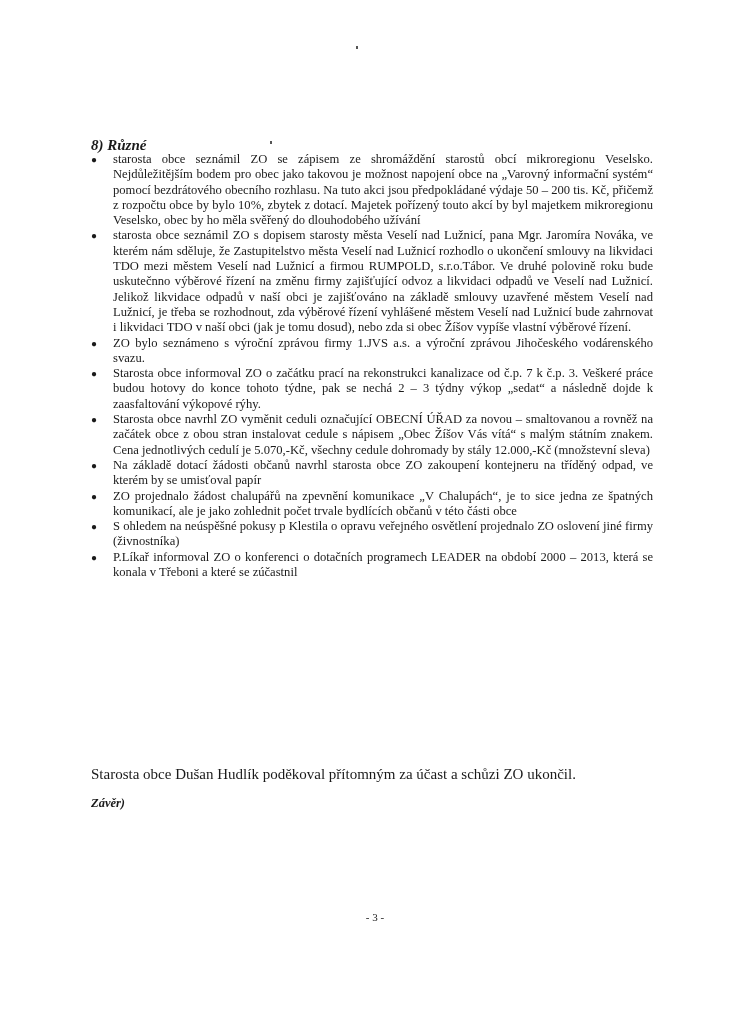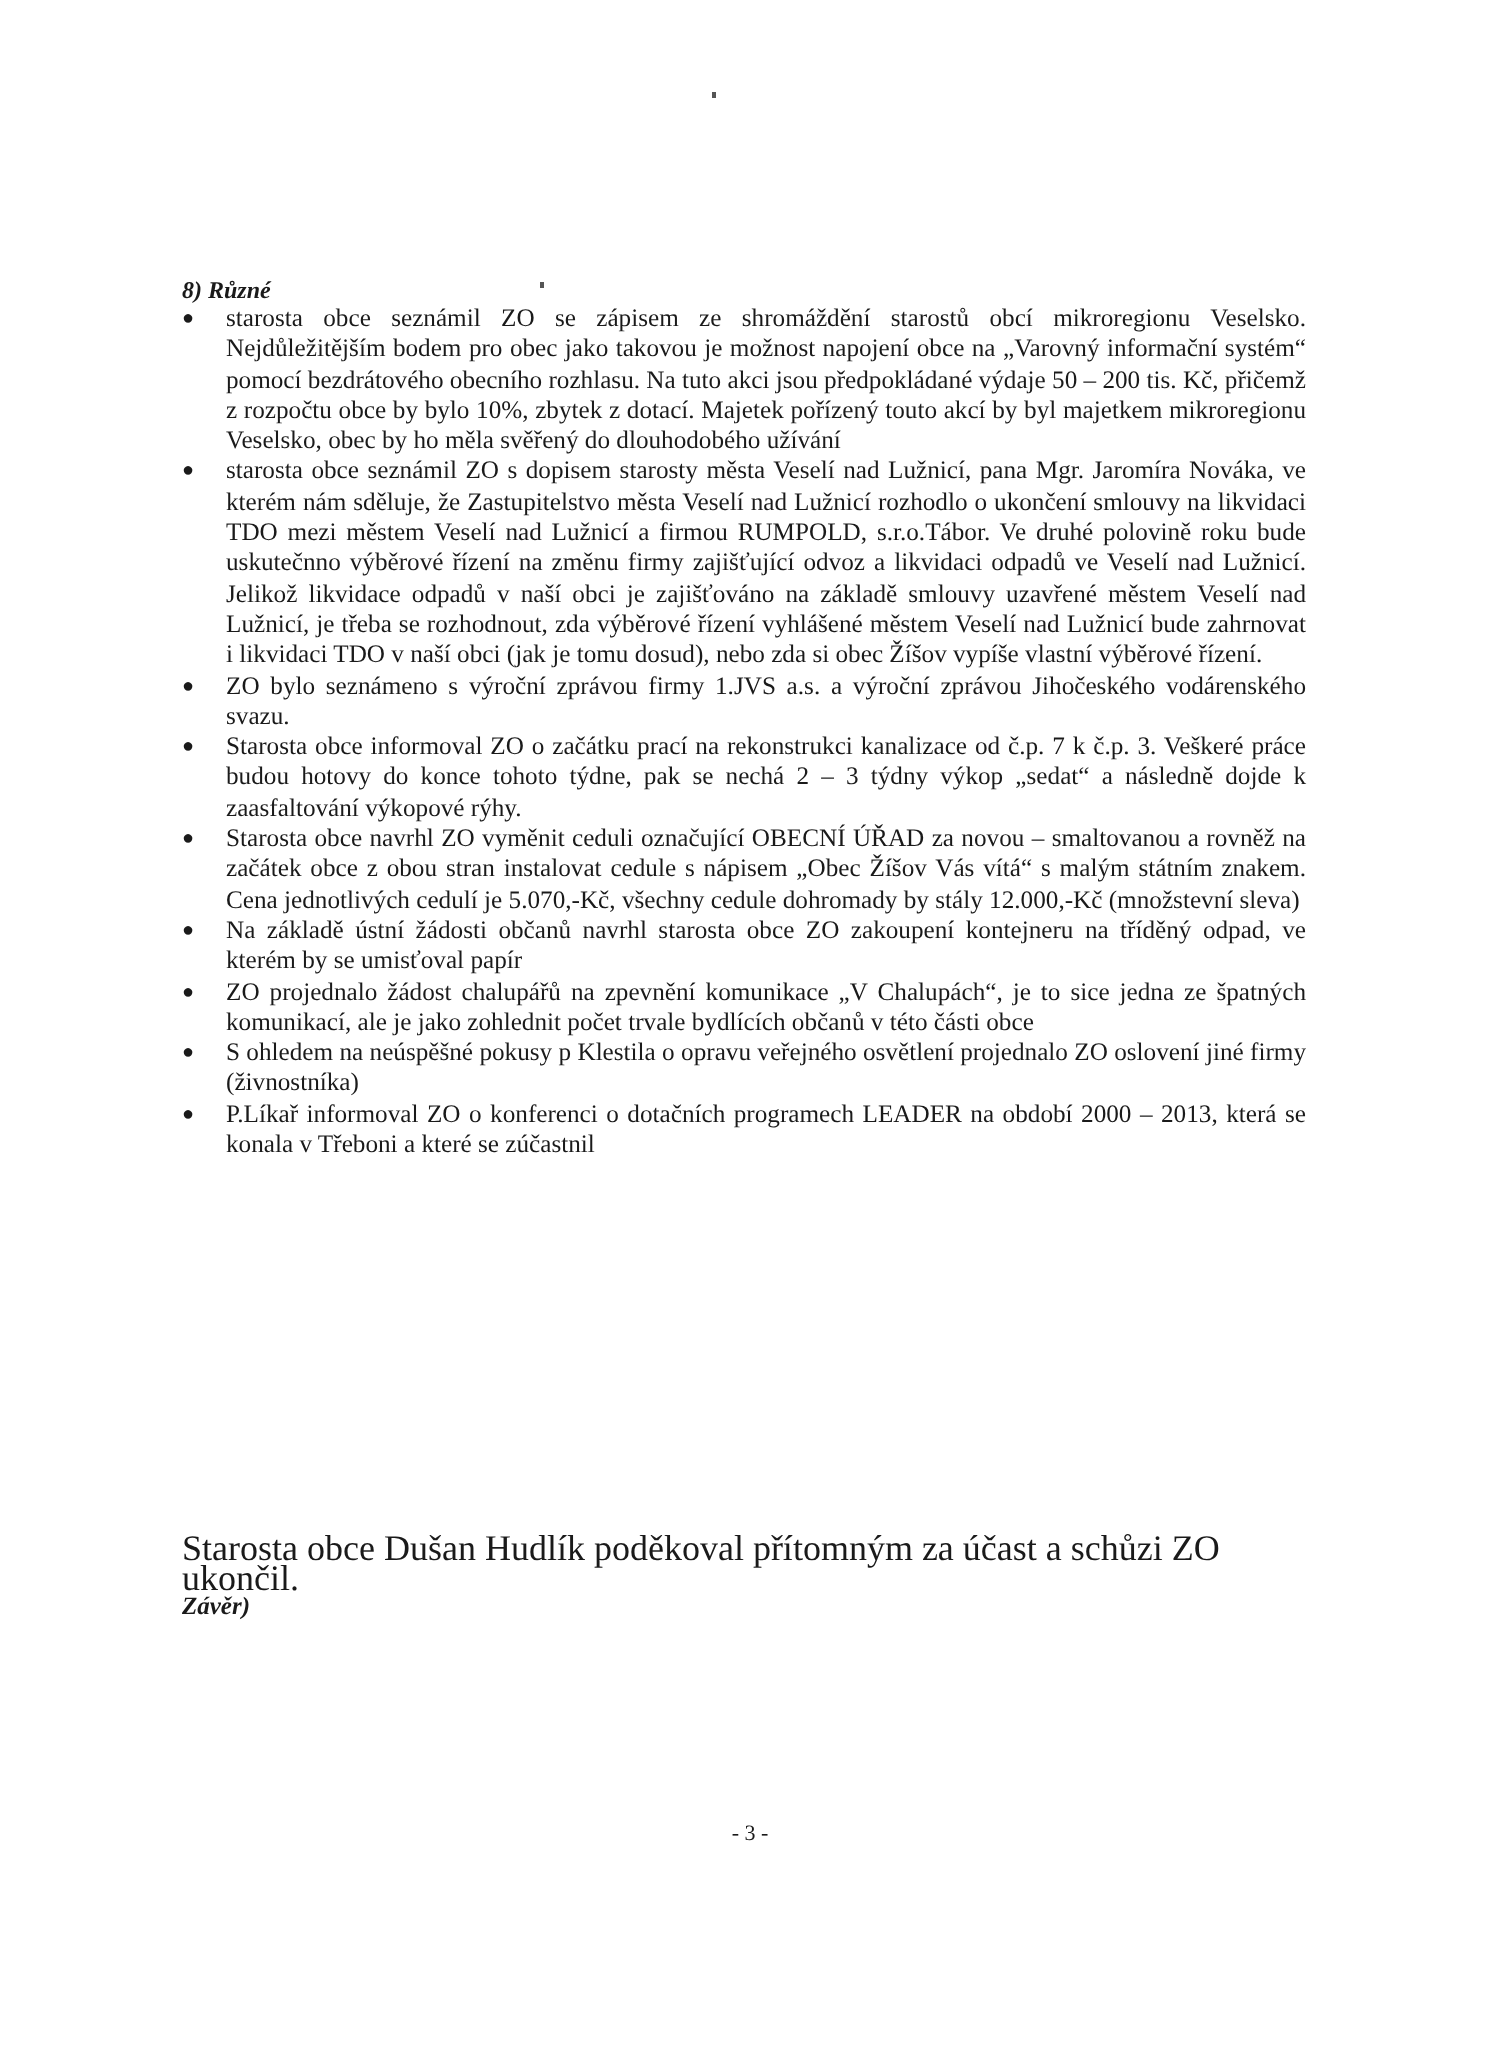--- a/index.html
+++ b/index.html
@@ -5,41 +5,41 @@
   html, body { margin: 0; padding: 0; }
   body {
     width: 744px; height: 1024px; background: #ffffff; position: relative;
     font-family: "Liberation Serif", "DejaVu Serif", serif; color: #1a1a1a;
     overflow: hidden;
   }
   .page { position: absolute; left: 0; top: 0; width: 744px; height: 1024px; }
   .speck { position: absolute; width: 2px; height: 3px; background: #555; }
   .section-title {
     position: absolute; left: 91px; top: 138px;
-    font-weight: bold; font-style: italic; font-size: 12px; line-height: 15px; text-align: center;
+    font-weight: bold; font-style: italic; font-size: 15px; line-height: 15px; text-align: center;
   }
   ul.items {
     position: absolute; left: 91px; top: 152px; width: 562px;
     margin: 0; padding: 0; list-style: none;
   }
   ul.items li {
     position: relative; padding-left: 22px;
     font-size: 12.6px; line-height: 15.3px; text-align: justify;
     margin: 0 0 0 0;
   }
   ul.items li .bullet {
     position: absolute; left: 0; top: 0; font-size: 10px; line-height: 15.3px;
   }
   .closing-title {
     position: absolute; left: 91px; top: 796px;
     font-weight: bold; font-style: italic; font-size: 12.5px; line-height: 15px;
   }
   .closing-text {
     position: absolute; left: 91px; top: 767px; width: 580px;
-    font-size: 18px; line-height: 15px;
+    font-size: 15px; line-height: 15px;
   }
   .page-number {
     position: absolute; left: 355px; top: 910px; width: 40px; text-align: center;
     font-size: 11px; line-height: 14px;
   }
 </style>
 </head>
 <body>
 
 <div class="page">
@@ -47,21 +47,21 @@
   <div class="speck" style="left:270px; top:141px; width:2px; height:3px;"></div>
 
   <div class="section-title">8) Různé</div>
 
   <ul class="items">
     <li><span class="bullet">●</span><span>starosta obce seznámil ZO se zápisem ze shromáždění starostů obcí mikroregionu Veselsko. Nejdůležitějším bodem pro obec jako takovou je možnost napojení obce na „Varovný informační systém“ pomocí bezdrátového obecního rozhlasu. Na tuto akci jsou předpokládané výdaje 50 – 200 tis. Kč, přičemž z rozpočtu obce by bylo 10%, zbytek z dotací.  Majetek pořízený touto akcí by byl majetkem mikroregionu Veselsko, obec by ho měla svěřený do dlouhodobého užívání</span></li>
     <li><span class="bullet">●</span><span>starosta obce seznámil ZO s dopisem starosty města Veselí nad Lužnicí, pana Mgr. Jaromíra Nováka, ve kterém nám sděluje, že Zastupitelstvo města Veselí nad Lužnicí rozhodlo o ukončení smlouvy na likvidaci TDO mezi městem Veselí nad Lužnicí a  firmou RUMPOLD, s.r.o.Tábor. Ve druhé polovině roku bude uskutečnno výběrové řízení na změnu firmy zajišťující odvoz a likvidaci odpadů ve Veselí nad Lužnicí. Jelikož likvidace odpadů v naší obci je zajišťováno na základě smlouvy uzavřené městem Veselí nad Lužnicí, je třeba se rozhodnout, zda výběrové řízení vyhlášené městem Veselí nad Lužnicí bude zahrnovat i likvidaci TDO v  naší obci (jak je tomu dosud), nebo zda si obec Žíšov vypíše vlastní výběrové řízení.</span></li>
     <li><span class="bullet">●</span><span>ZO bylo seznámeno s výroční zprávou firmy 1.JVS a.s. a výroční zprávou Jihočeského vodárenského svazu.</span></li>
     <li><span class="bullet">●</span><span>Starosta obce informoval ZO o začátku prací na rekonstrukci kanalizace od č.p. 7 k č.p. 3. Veškeré práce budou hotovy do konce tohoto týdne, pak se nechá 2 – 3 týdny výkop „sedat“ a následně dojde k zaasfaltování výkopové rýhy.</span></li>
     <li><span class="bullet">●</span><span>Starosta obce navrhl ZO vyměnit ceduli označující OBECNÍ ÚŘAD za novou – smaltovanou a rovněž na začátek obce z obou stran instalovat cedule s nápisem „Obec Žíšov Vás vítá“ s malým státním znakem. Cena jednotlivých cedulí je 5.070,-Kč, všechny cedule dohromady by stály 12.000,-Kč (množstevní sleva)</span></li>
-    <li><span class="bullet">●</span><span>Na základě ústní žádosti občanů navrhl starosta obce ZO zakoupení kontejneru na tříděný odpad, ve kterém by se umisťoval papír</span></li>
+    <li><span class="bullet">●</span><span>Na základě dotací žádosti občanů navrhl starosta obce ZO zakoupení kontejneru na tříděný odpad, ve kterém by se umisťoval papír</span></li>
     <li><span class="bullet">●</span><span>ZO projednalo žádost chalupářů na zpevnění komunikace „V Chalupách“, je to sice jedna ze špatných komunikací, ale je jako zohlednit počet trvale bydlících občanů v této části obce</span></li>
     <li><span class="bullet">●</span><span>S ohledem na neúspěšné pokusy p Klestila o opravu veřejného osvětlení projednalo ZO oslovení jiné firmy (živnostníka)</span></li>
     <li><span class="bullet">●</span><span>P.Líkař informoval ZO o konferenci o dotačních programech LEADER na období 2000 – 2013, která se konala v Třeboni a které se zúčastnil</span></li>
   </ul>
 
   <div class="closing-title">Závěr)</div>
   <div class="closing-text">Starosta obce Dušan Hudlík poděkoval přítomným za účast a schůzi ZO ukončil.</div>
 
   <div class="page-number">- 3 -</div>
 </div>

